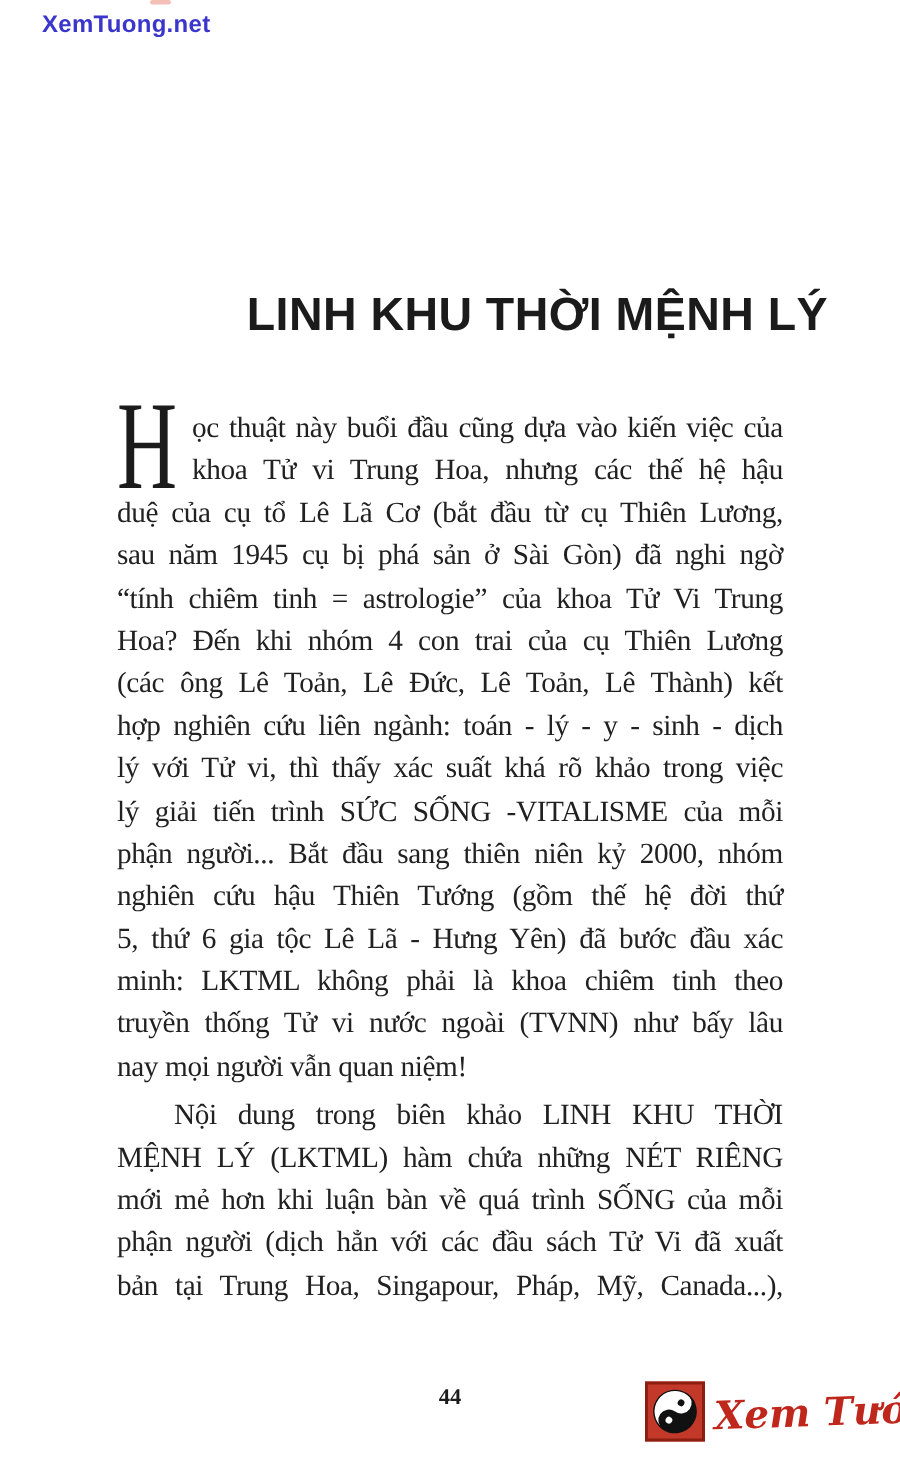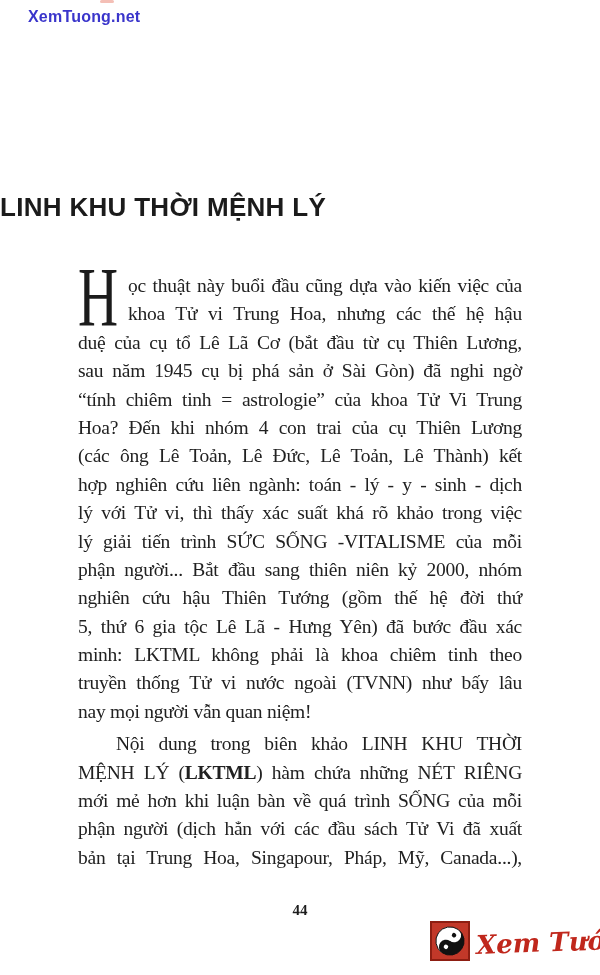--- a/index.html
+++ b/index.html
@@ -20,23 +20,23 @@
     letter-spacing:0.2px;
     margin-left:14px;
   }
   .scan-artifact{
     position:absolute;left:100px;top:0;width:14px;height:3px;
     background:#e0472f;opacity:0.35;border-radius:2px;
   }
   
   .chapter-title{
     position:absolute;left:0;top:192px;width:552px;
-    text-align:left;
+    text-align:right;
     font-family:"Liberation Sans", sans-serif;
-    font-weight:700;font-size:26px;
+    font-weight:700;font-size:31px;
     color:#1b1b1b;letter-spacing:0.3px;
   }
   
   .body-col{
     position:absolute;left:78px;top:272px;width:444px;
     font-size:19.5px;letter-spacing:-0.25px;
     color:#212121;
   }
   .line{
     height:28.4px;line-height:28.4px;
@@ -48,24 +48,24 @@
   .p1{position:relative;}
   .dropcap{
     position:absolute;left:0;top:-16px;
     font-size:84px;line-height:84px;
     color:#1b1b1b;
     transform:scaleX(0.66);transform-origin:left top;
   }
   .dc-indent{padding-left:50px;}
   .p2{margin-top:4px;}
   .indent1{padding-left:38px;}
-  .bold-seg{font-weight:700;margin-top:38px;}
+  .bold-seg{font-weight:400;margin-top:38px;}
   
   .page-number{
-    position:absolute;left:0;top:902px;width:600px;
+    position:absolute;left:0;top:924px;width:600px;
     text-align:center;
     font-family:"Liberation Serif", serif;
     font-weight:700;font-size:15px;color:#1c1c1c;
   }
   .footer-logo{
     position:absolute;left:430px;top:921px;
     display:flex;align-items:center;
     cursor:pointer;
   }
   .logo-box{

